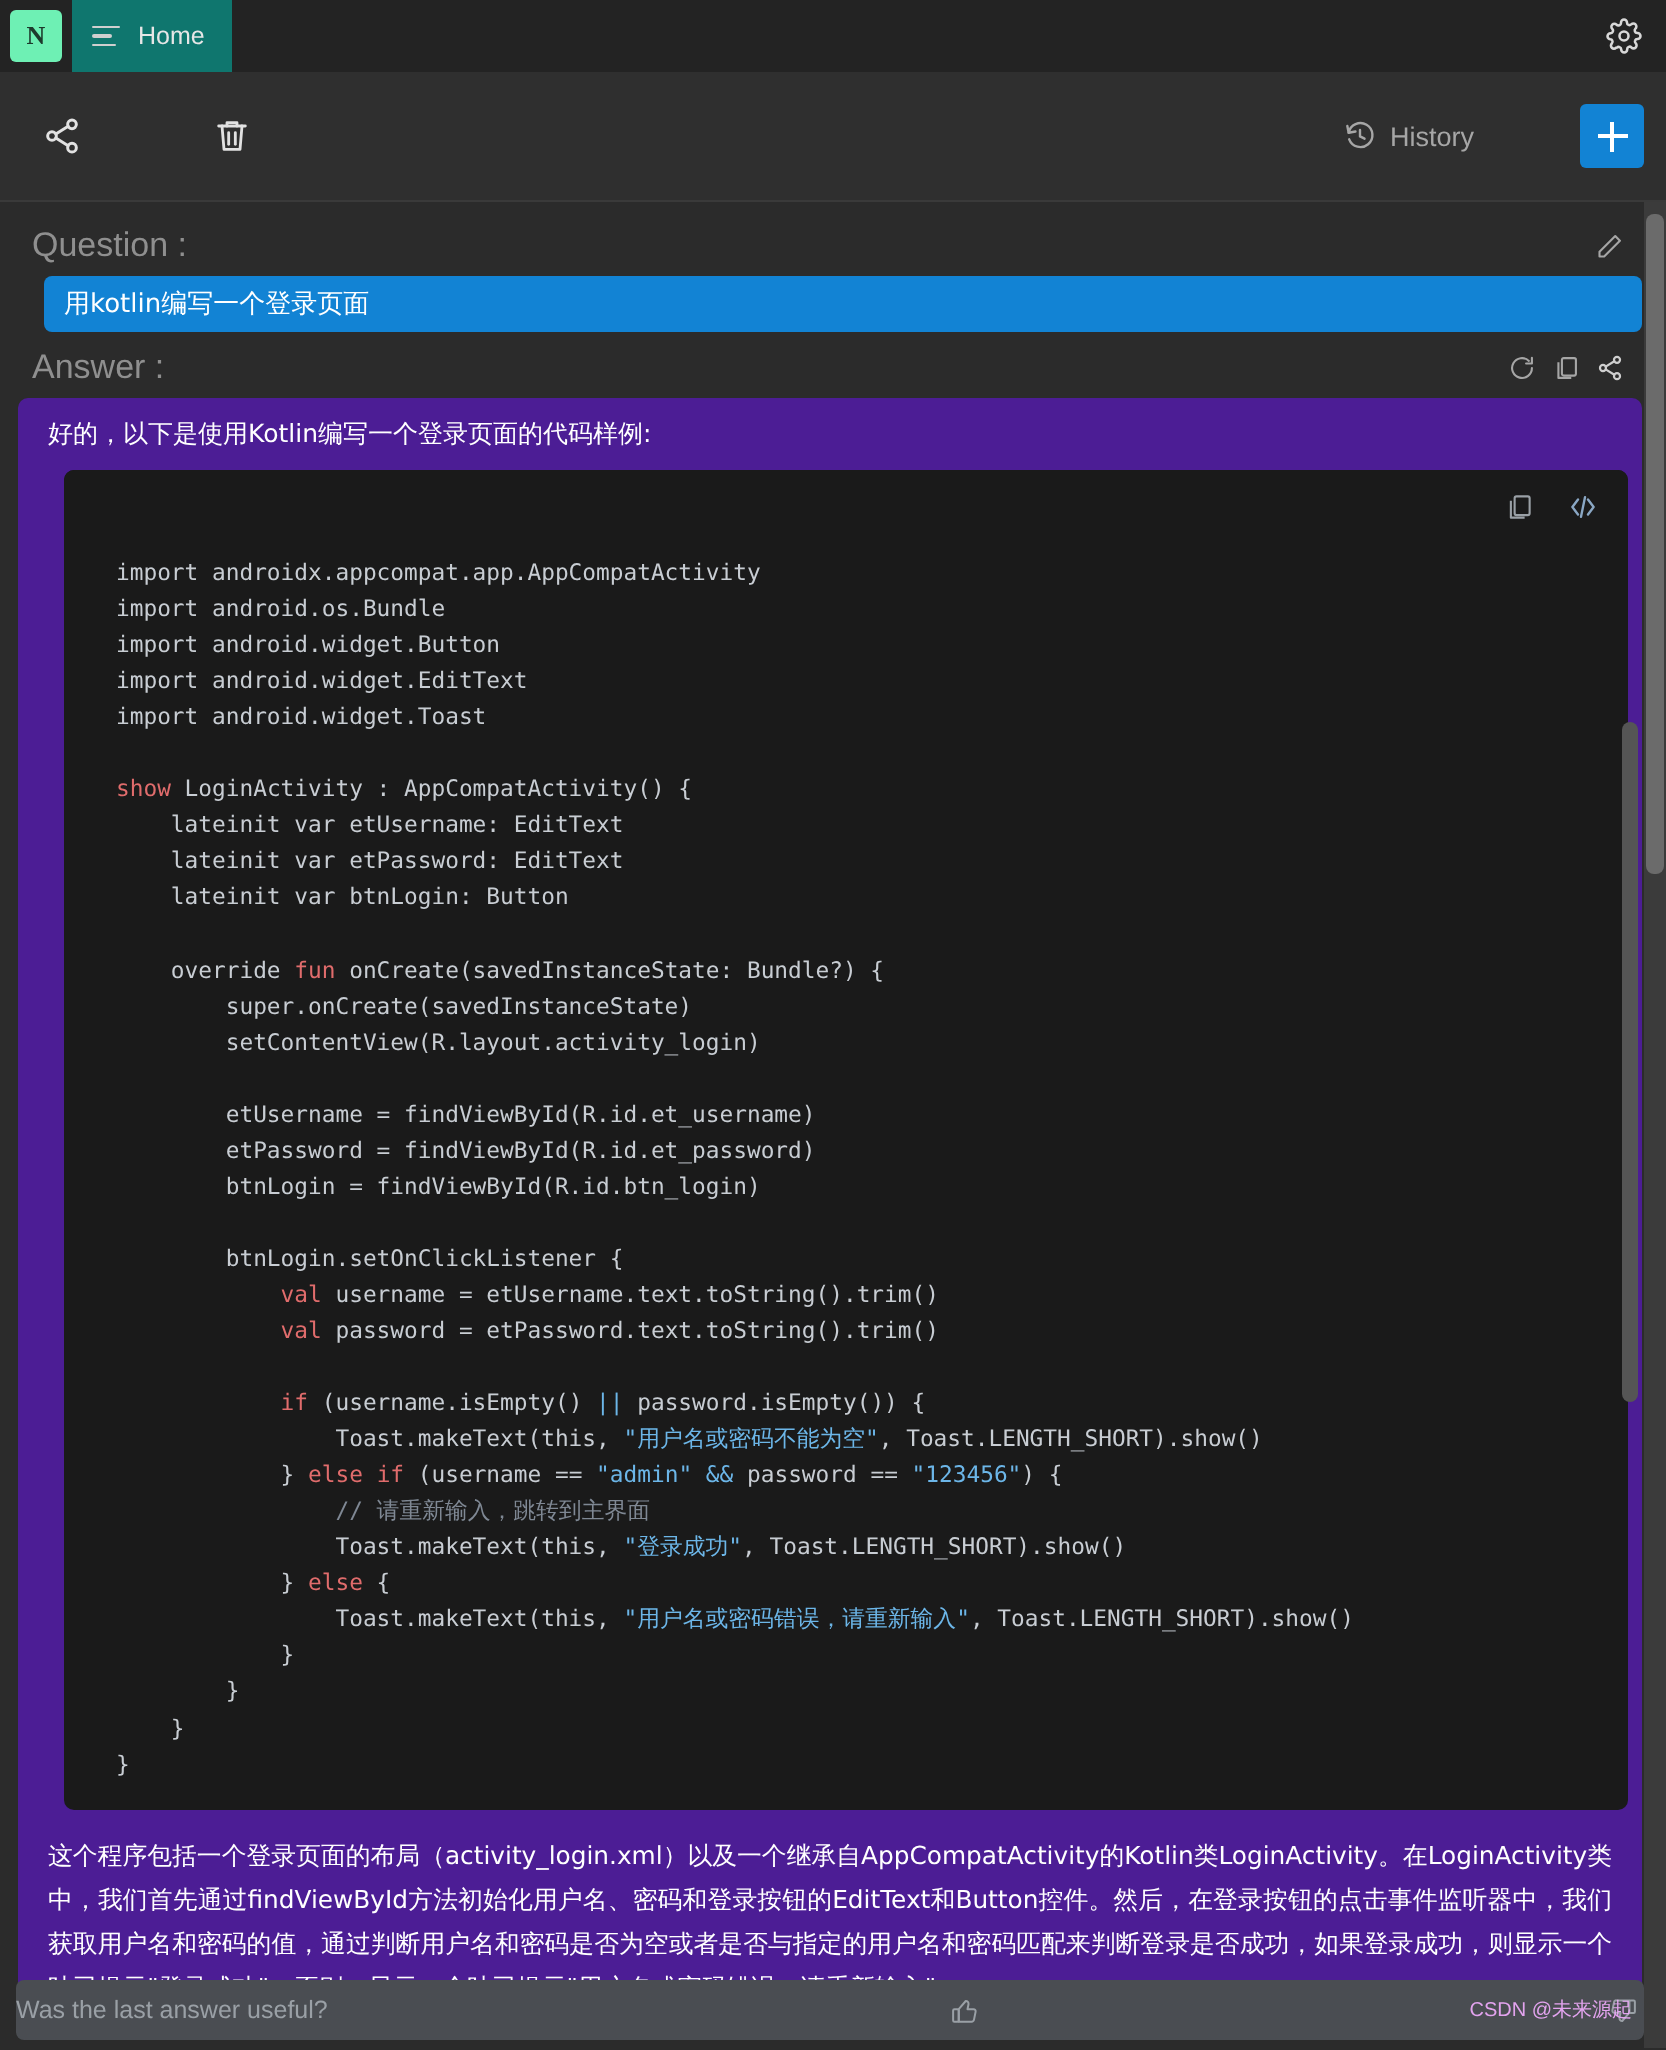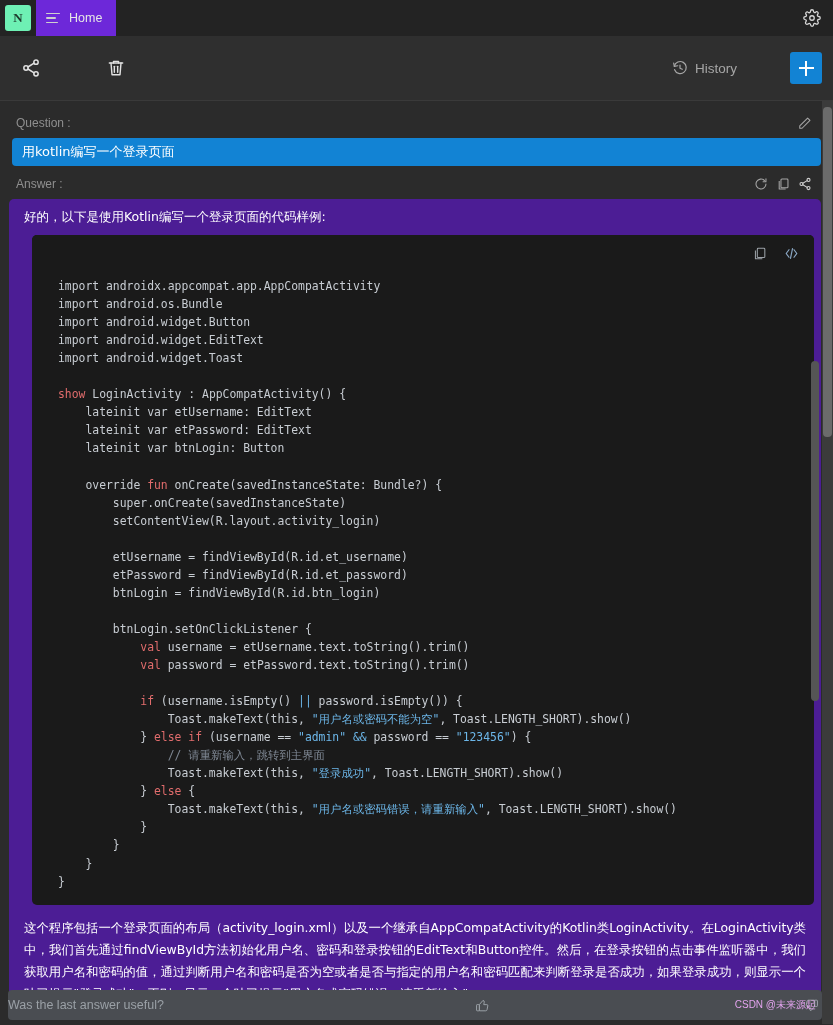--- a/index.html
+++ b/index.html
@@ -31,21 +31,21 @@
     border-radius: 3px;
     display: flex; align-items: center; justify-content: center;
     color: #1d3a2c;
     font-size: 13px;
     font-weight: bold;
     font-family: "Liberation Serif", serif;
   }
   .tab {
     display: flex; align-items: center; gap: 9px;
     padding: 0 14px 0 10px;
-    background: #6d28d9;
+    background: #0f766e;
     color: #e6e6e6;
     font-size: 12.5px;
     cursor: default;
   }
   .tab-menu-icon { display: flex; flex-direction: column; gap: 3px; width: 14px; }
   .tab-menu-icon i { display:block; height: 1.6px; background: #cfcfcf; border-radius: 1px; }
   .tab-menu-icon i:nth-child(1){ width: 14px; }
   .tab-menu-icon i:nth-child(2){ width: 10px; }
   .tab-menu-icon i:nth-child(3){ width: 12px; }
   .titlebar-spacer { flex: 1 1 auto; }
@@ -95,33 +95,33 @@
     position: relative;
     height: calc(1025px - 36px - 66px);
     background: #2b2b2b;
     padding: 8px 11px 0 8px;
     overflow: hidden;
   }
 
   .row-label {
     display: flex; align-items: center;
     color: #8f8f8f;
-    font-size: 12px;
+    font-size: 17px;
     padding: 4px 6px 5px 8px;
   }
   .row-label .lbl-spacer { flex: 1 1 auto; }
   .mini-icon { width: 22px; height: 20px; display:flex; align-items:center; justify-content:center; cursor:pointer; }
 
   .question-bar {
     background: #1283d4;
     border-radius: 4px;
     color: #ffffff;
     font-size: 13px;
     padding: 7px 10px;
-    margin: 0 1px 4px 4px;
+    margin: 0 1px 4px 14px;
     height: 28px;
     display: flex; align-items: center;
     font-family: "DejaVu Sans", sans-serif;
   }
 
   .answer-box {
     background: #4c1d95;
     border-radius: 5px;
     margin: 0 1px;
     padding: 8px 7px 7px 7px;

